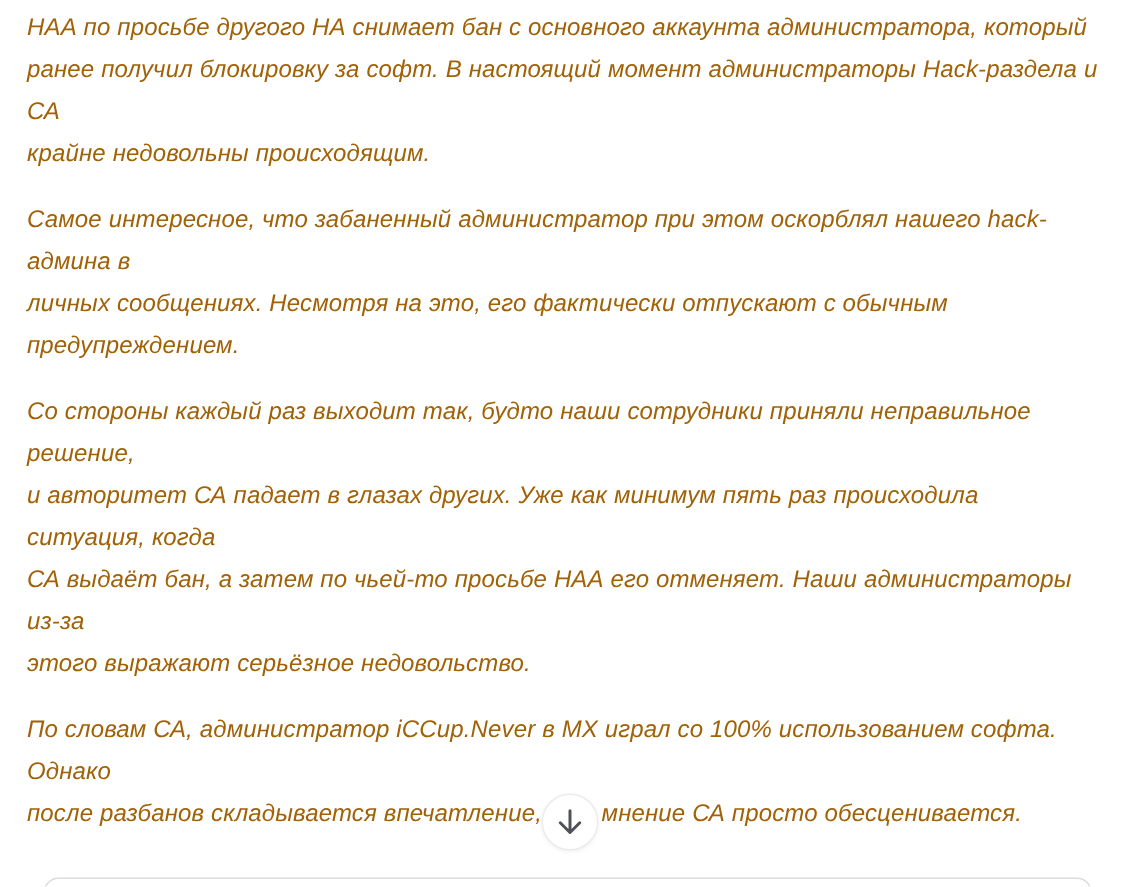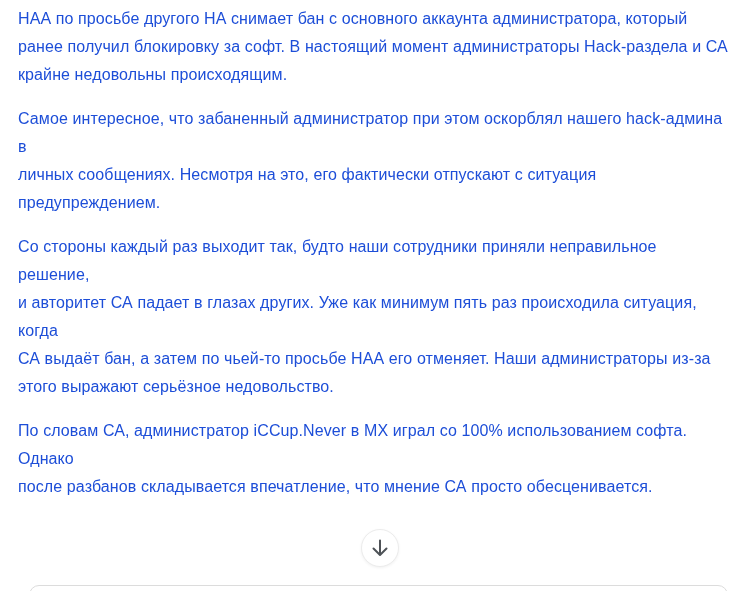--- a/index.html
+++ b/index.html
@@ -18,24 +18,25 @@
   }
   .article {
     position: absolute;
     left: 18px;
     top: 5px;
     width: 714px;
   }
   .para {
     font-size: 16px;
     line-height: 28px;
-    color: #1d4ed8;
+    color: #a16207;
     white-space: pre-line;
     margin-bottom: 16px;
     letter-spacing: 0.1px;
+    font-style: italic;
   }
   .scroll-down {
     position: absolute;
     left: 361px;
     top: 529px;
     width: 38px;
     height: 38px;
     border-radius: 50%;
     background: #ffffff;
     border: 1px solid #ececec;
@@ -61,21 +62,21 @@
 </head>
 <body>
 
 <div class="page">
 
   <div class="article">
     <div class="para">НАА по просьбе другого НА снимает бан с основного аккаунта администратора, который
 ранее получил блокировку за софт. В настоящий момент администраторы Hack-раздела и СА
 крайне недовольны происходящим.</div>
     <div class="para">Самое интересное, что забаненный администратор при этом оскорблял нашего hack-админа в
-личных сообщениях. Несмотря на это, его фактически отпускают с ситуация
+личных сообщениях. Несмотря на это, его фактически отпускают с обычным
 предупреждением.</div>
     <div class="para">Со стороны каждый раз выходит так, будто наши сотрудники приняли неправильное решение,
 и авторитет СА падает в глазах других. Уже как минимум пять раз происходила ситуация, когда
 СА выдаёт бан, а затем по чьей-то просьбе НАА его отменяет. Наши администраторы из-за
 этого выражают серьёзное недовольство.</div>
     <div class="para">По словам СА, администратор iCCup.Never в МХ играл со 100% использованием софта. Однако
 после разбанов складывается впечатление, что мнение СА просто обесценивается.</div>
 
   </div>
 

